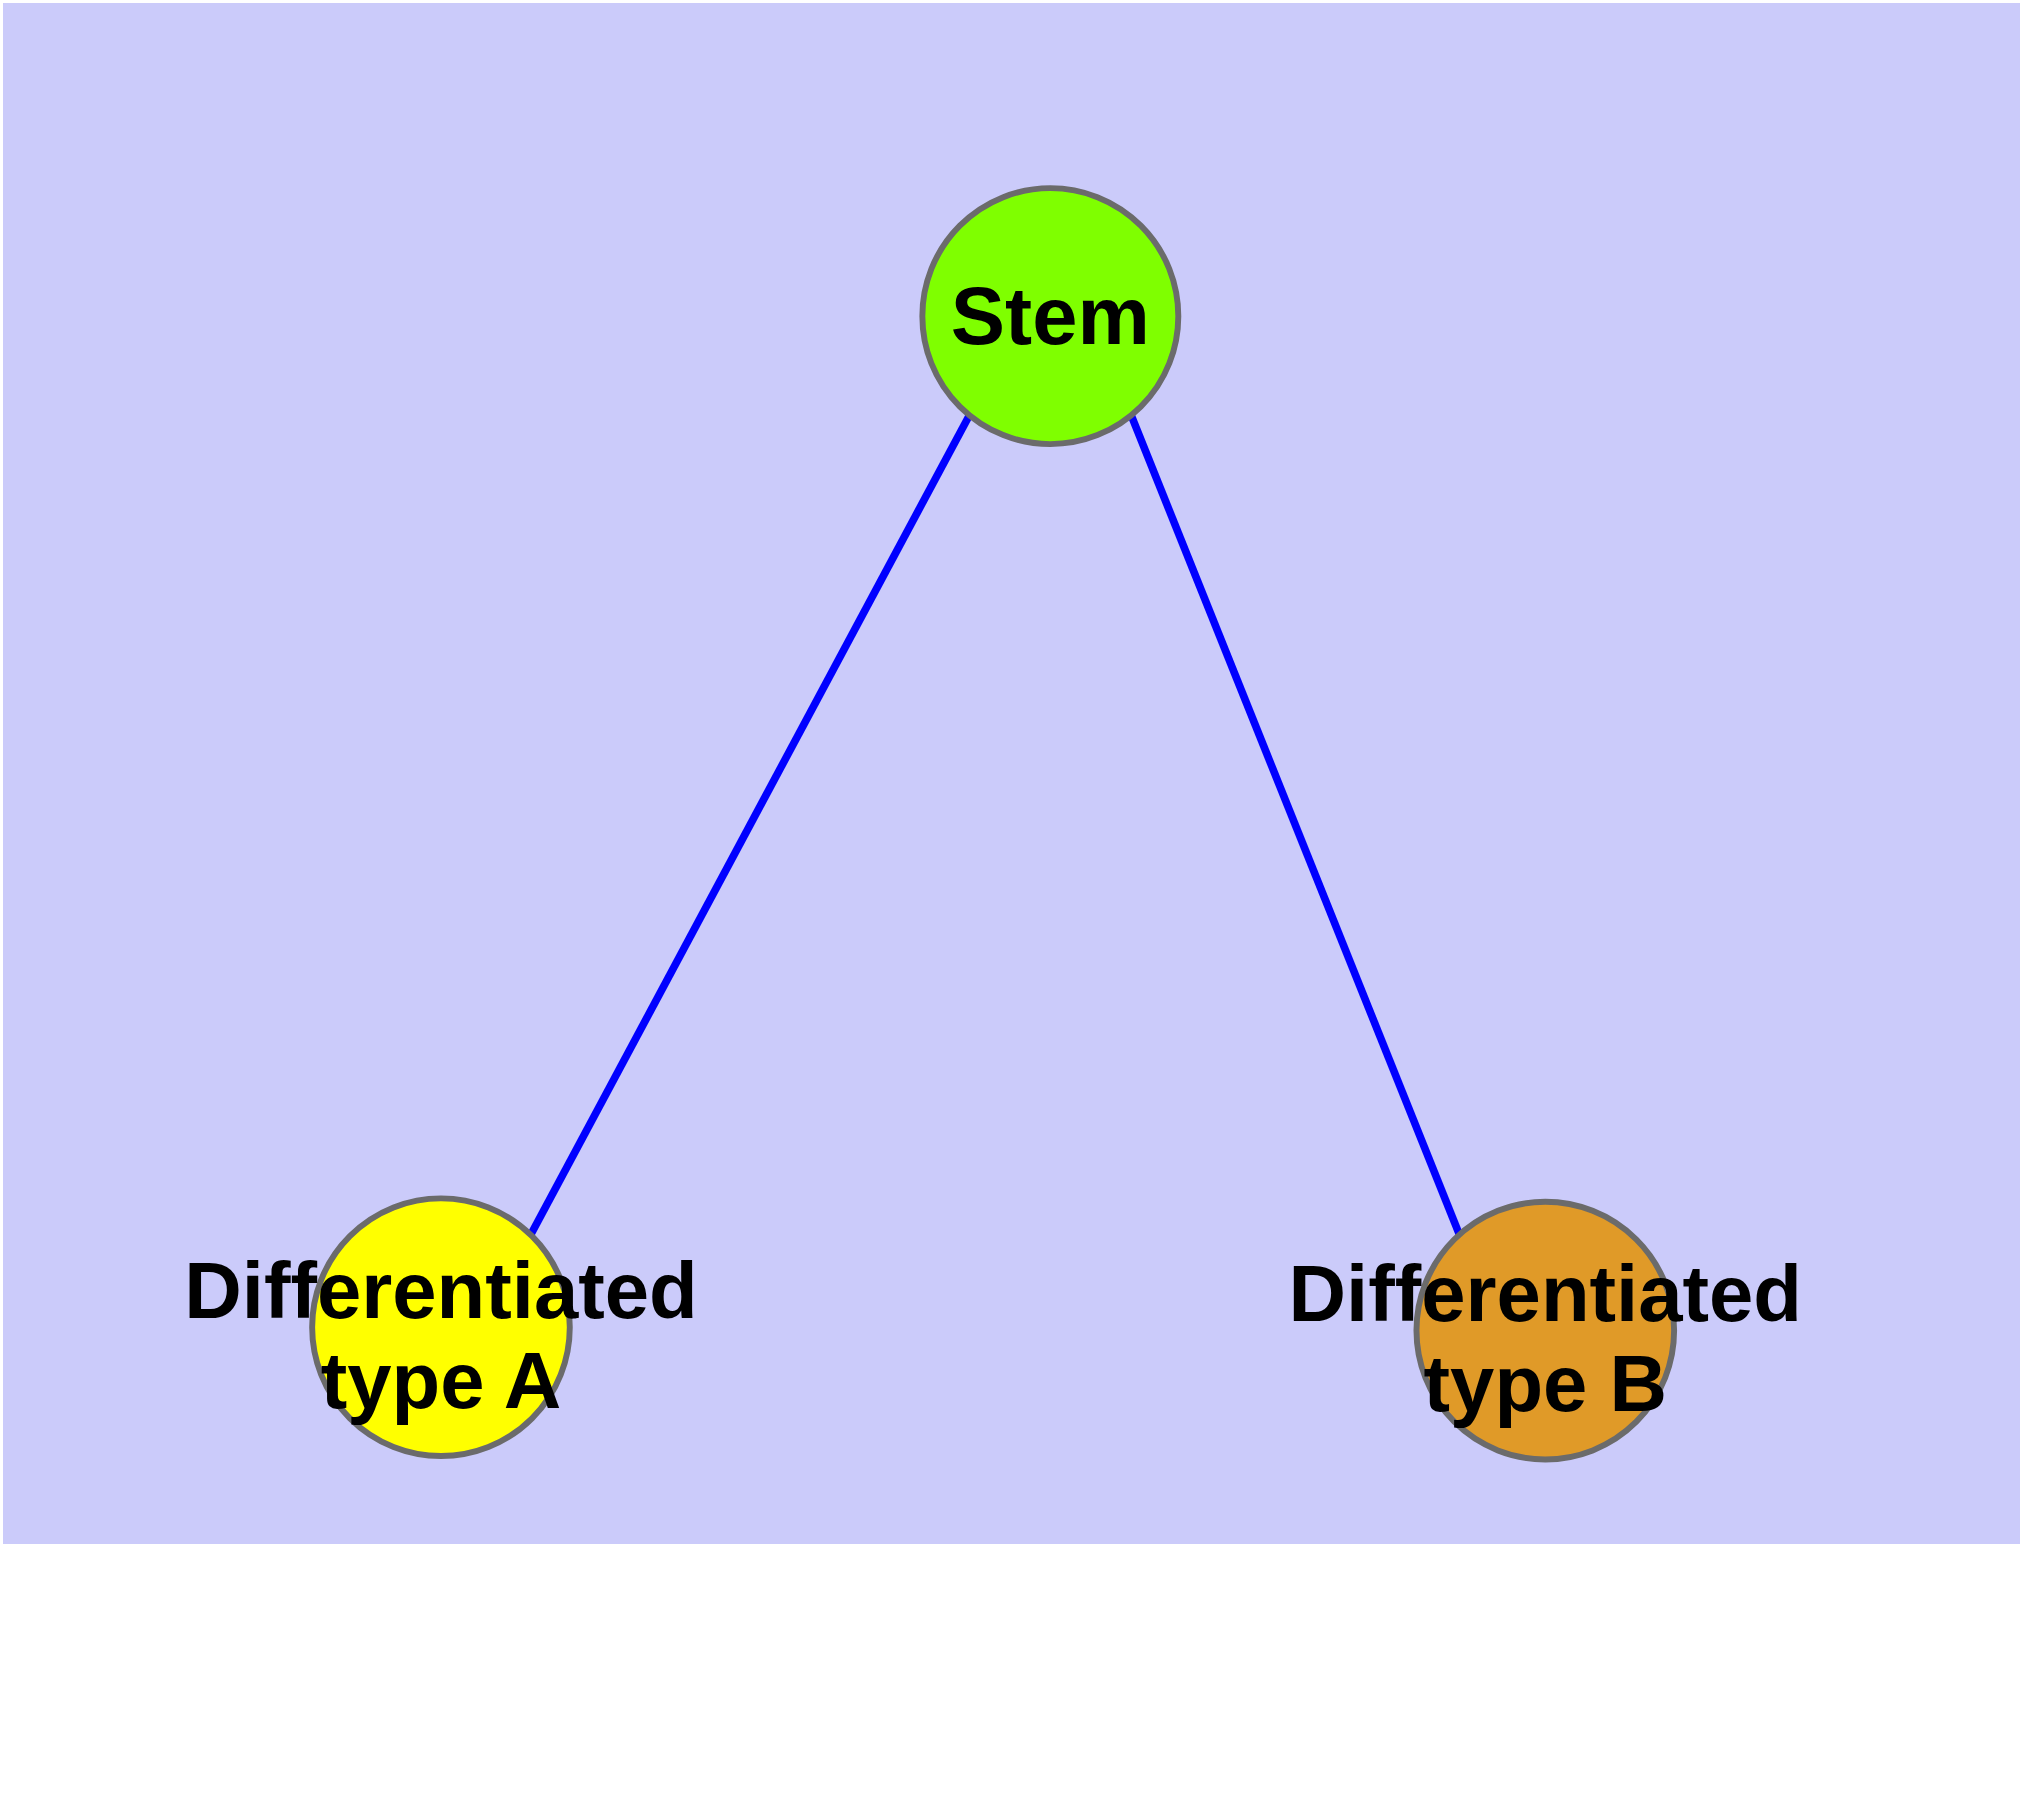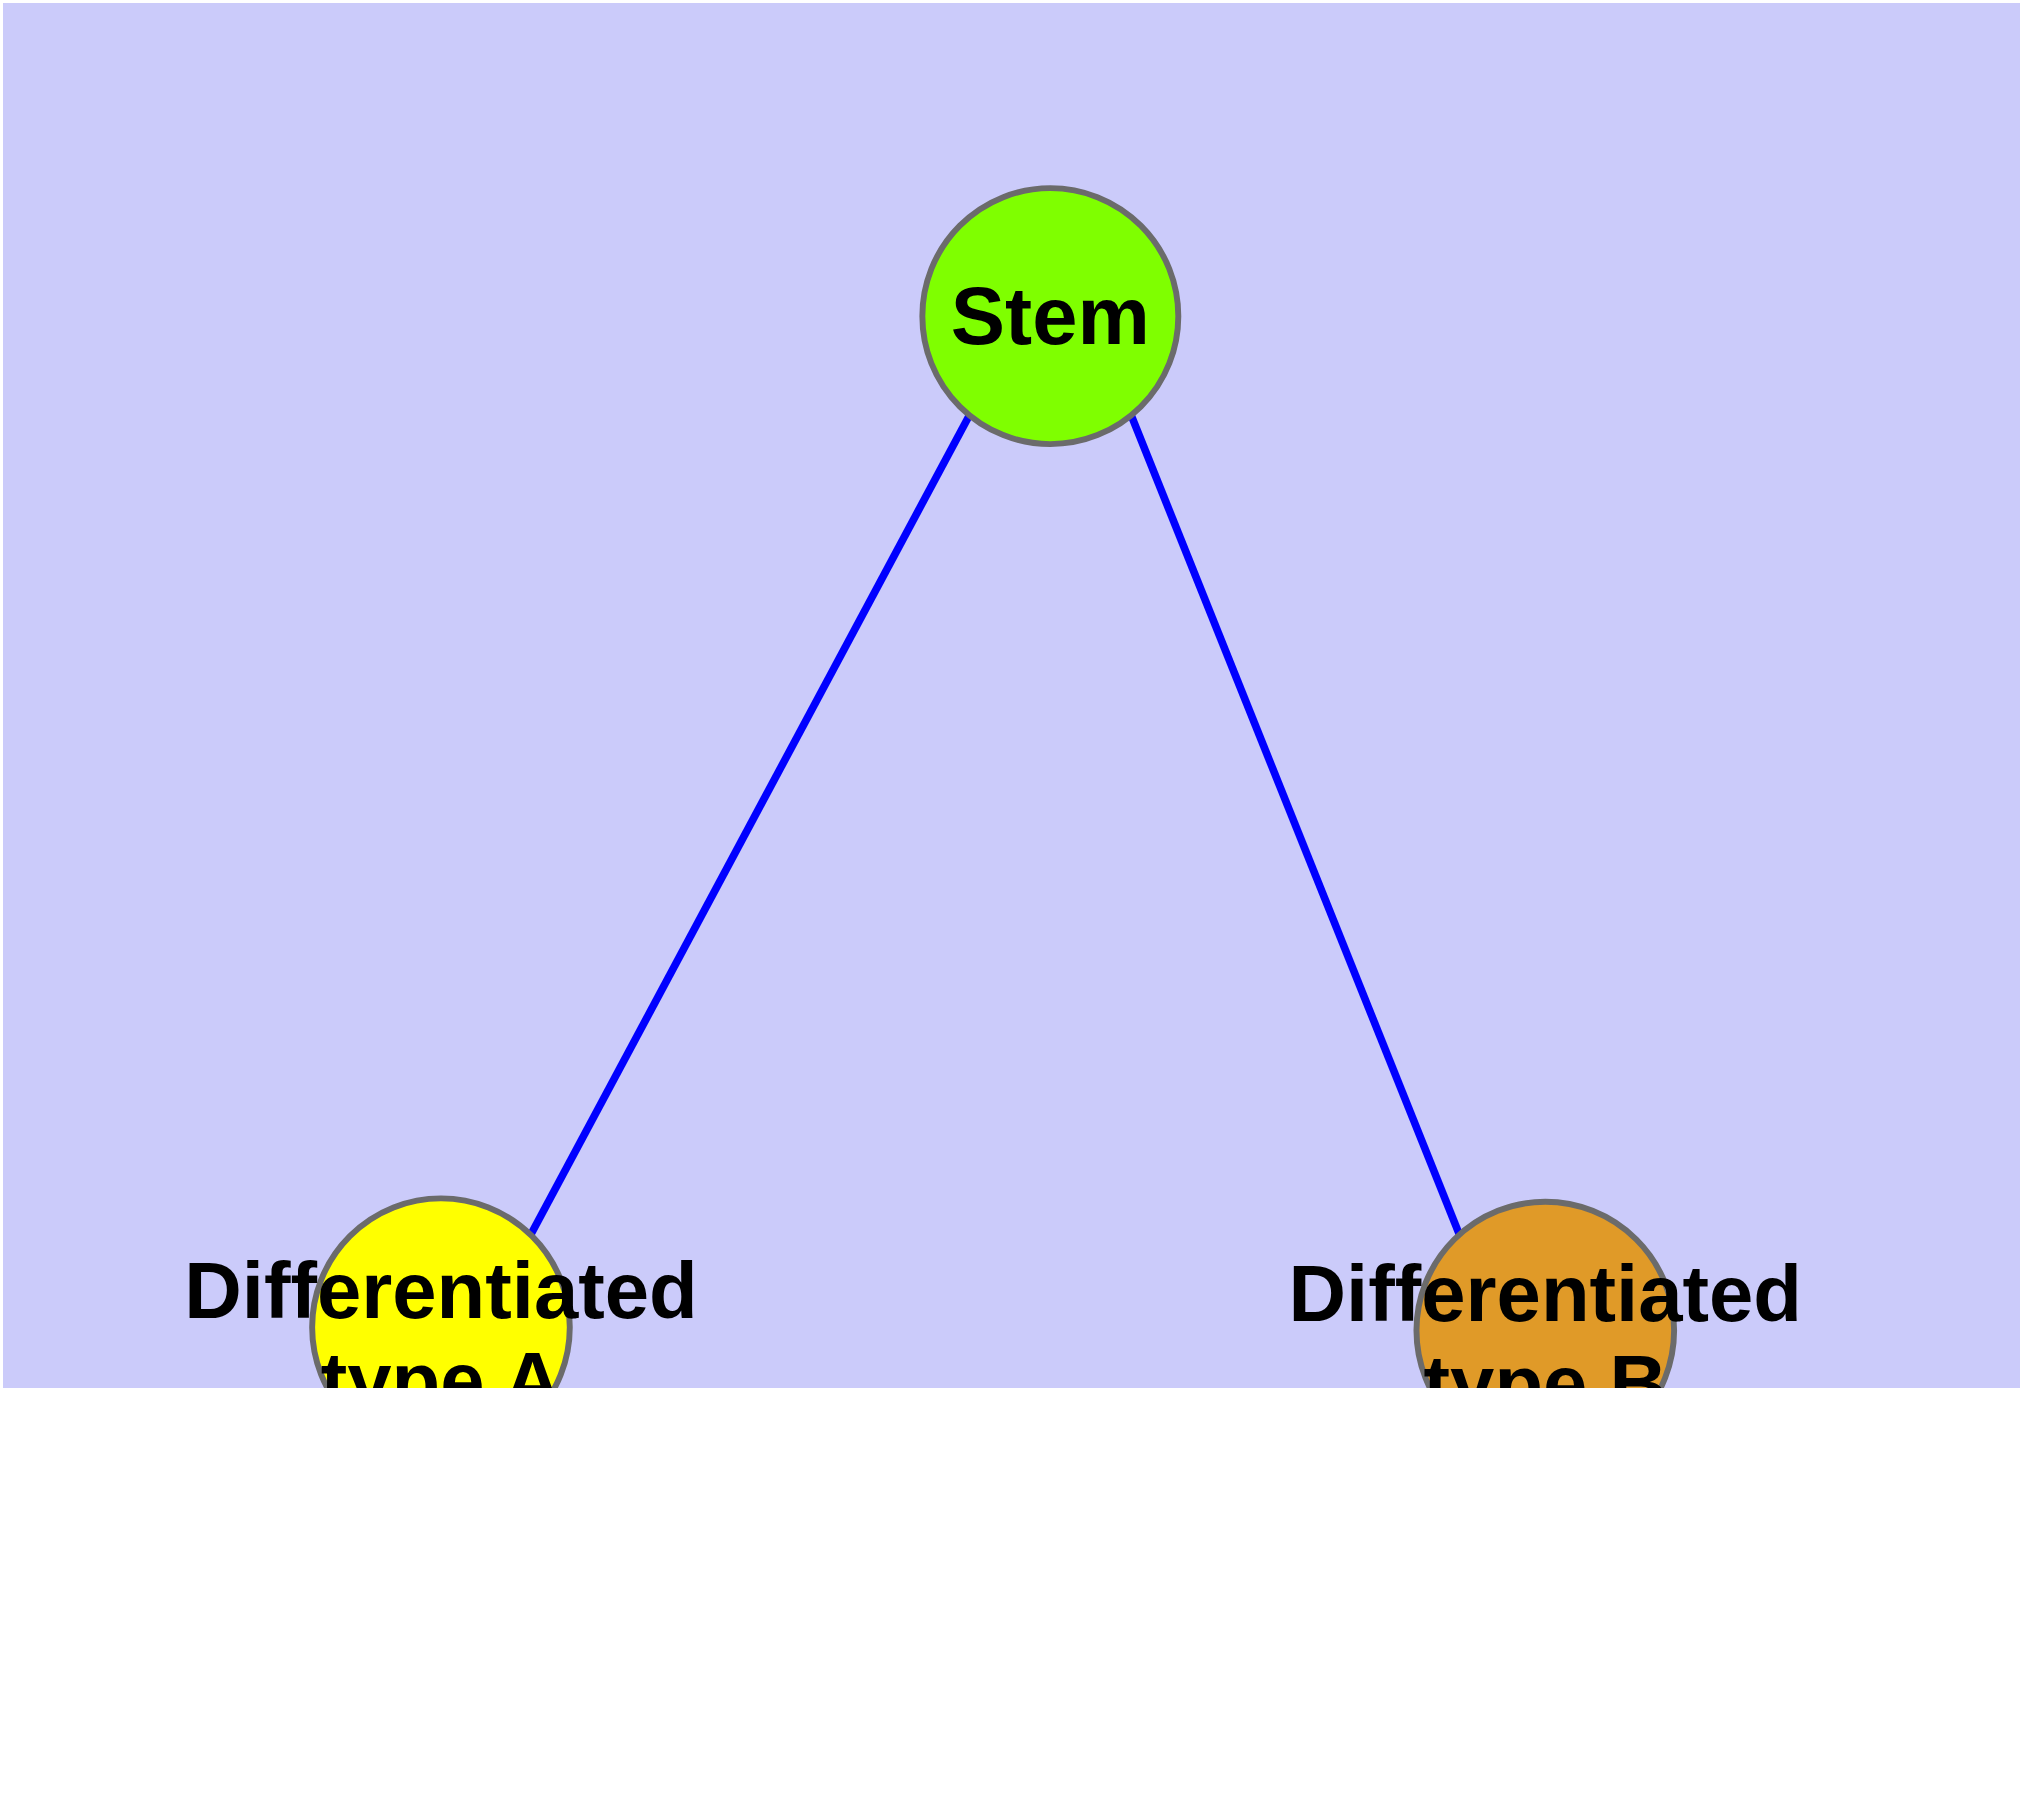--- a/index.html
+++ b/index.html
@@ -4,21 +4,21 @@
 <title>Cell Differentiation Graph</title>
 <style>
   html, body {
     margin: 0;
     padding: 0;
     background: #ffffff;
   }
   #stage {
     position: relative;
     width: 2021px;
-    height: 1388px;
+    height: 1544px;
     background: #ffffff;
     overflow: hidden;
     font-family: "Liberation Sans", "DejaVu Sans", sans-serif;
   }
   #canvas {
     position: absolute;
     left: 3.4px;
     top: 3.4px;
     width: 2017px;
     height: 1809px;

